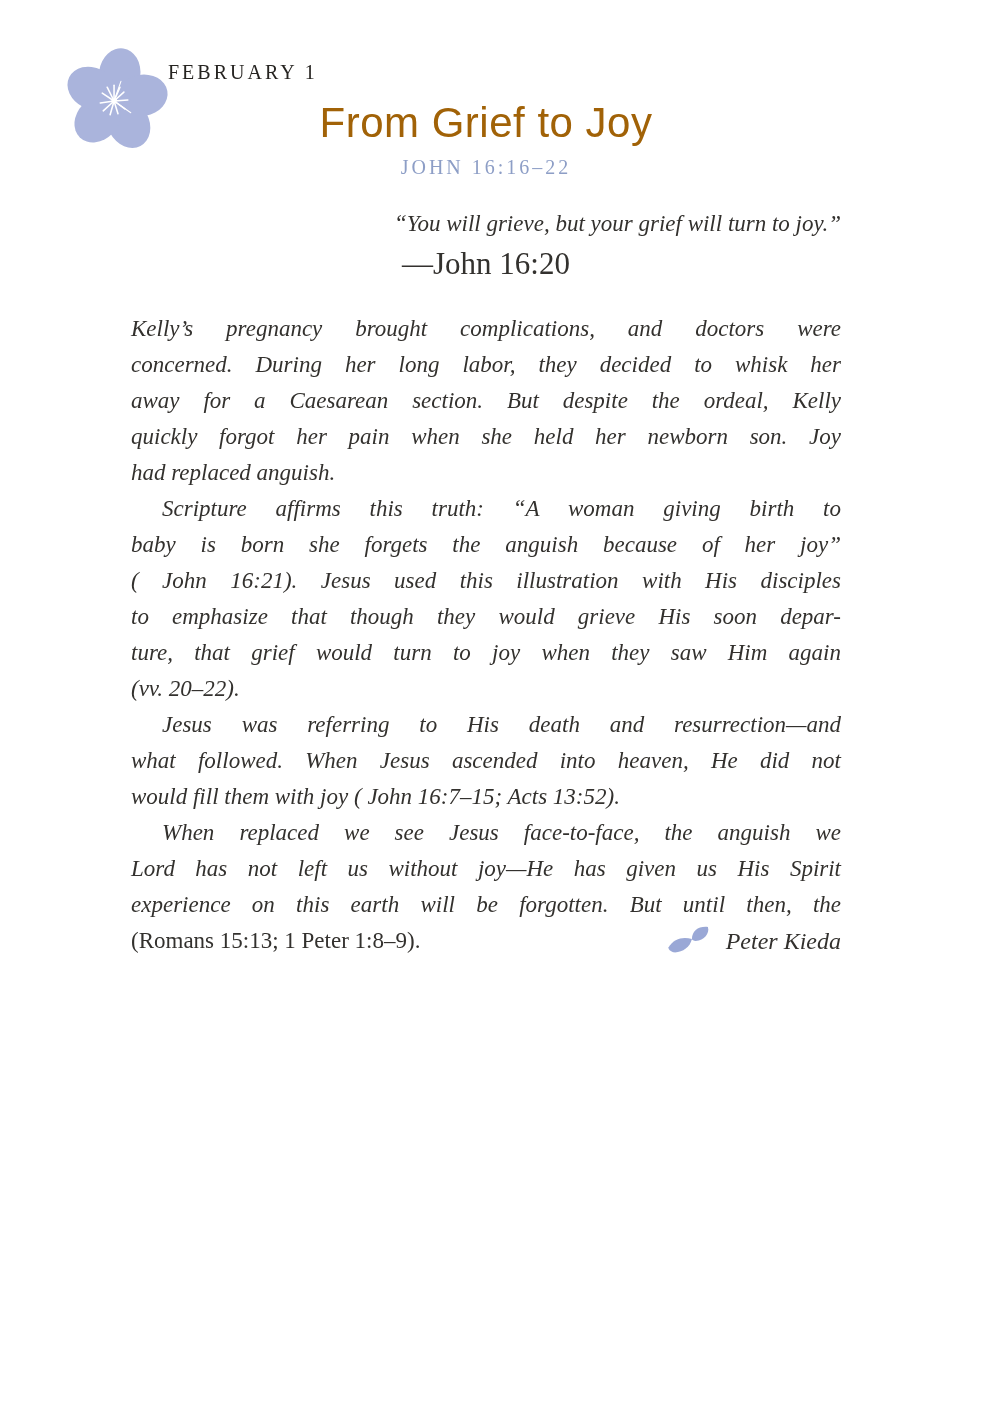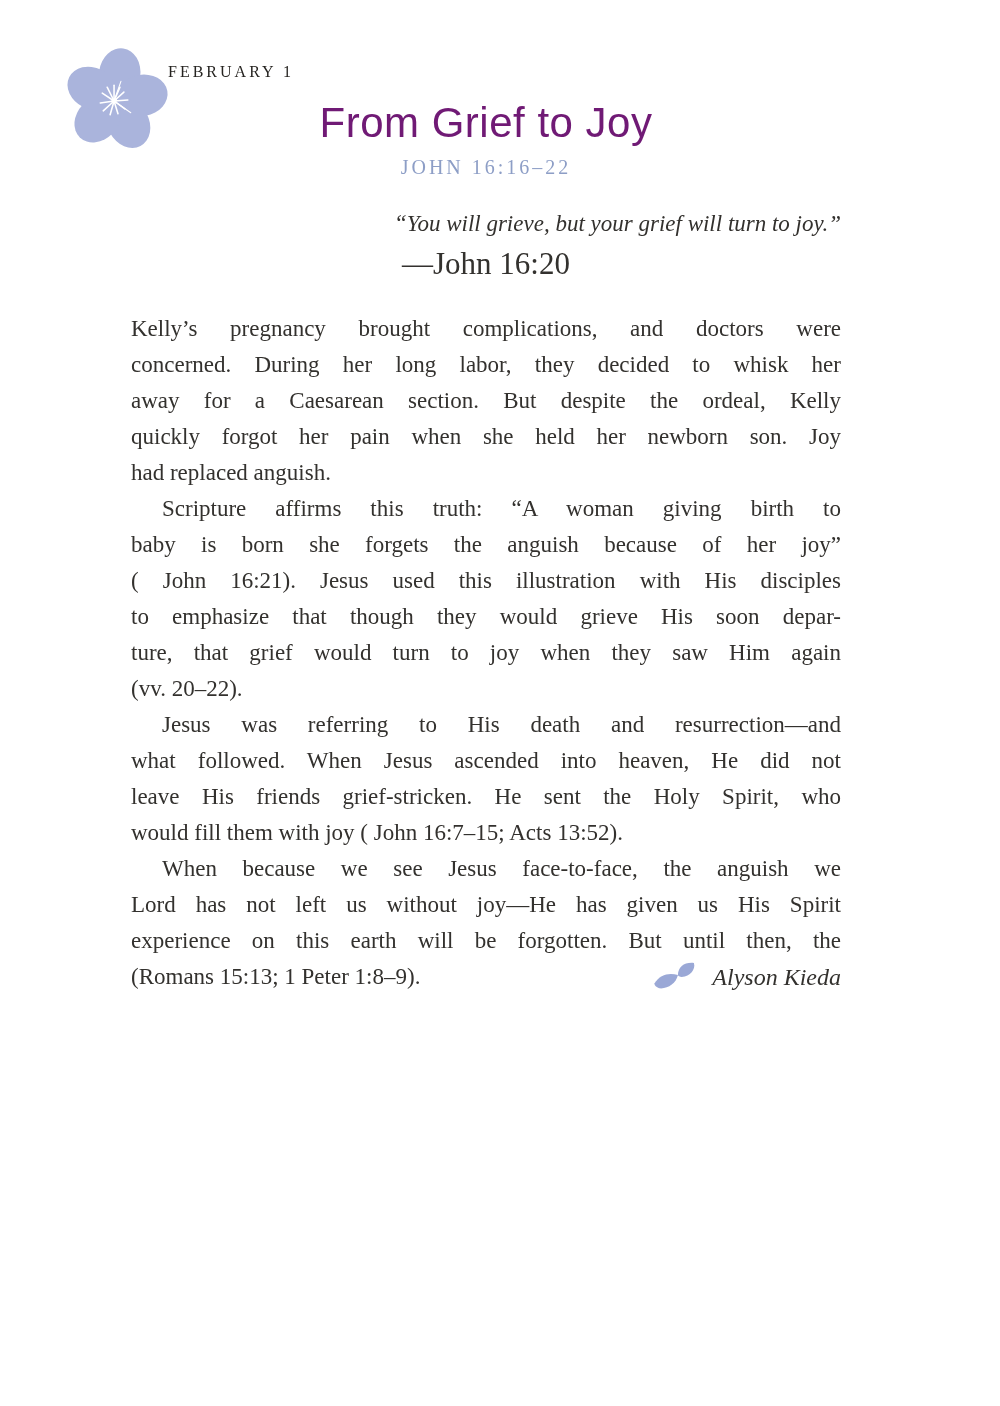--- a/index.html
+++ b/index.html
@@ -15,21 +15,21 @@
     background: #ffffff;
     overflow: hidden;
   }
   .flower {
     position: absolute; left: 58px; top: 40px;
     width: 118px; height: 120px;
   }
   .flower svg { width: 100%; height: 100%; display: block; }
   .date-label {
     position: absolute; left: 168px; top: 62px;
-    font-size: 16px; line-height: 20px;
+    font-size: 20px; line-height: 20px;
     letter-spacing: 3px;
     color: #262421;
   }
   .column {
     position: absolute; left: 131px; top: 0;
     width: 710px;
   }
   .page-title {
     margin-top: 101px;
     text-align: center;
@@ -59,20 +59,21 @@
   }
   .body-text {
     margin-top: 32px;
     font-size: 23px; line-height: 36px;
   }
   .line {
     height: 36px;
     text-align: justify;
     text-align-last: justify;
     white-space: nowrap;
+    font-style: italic;
   }
   .line.last { text-align-last: left; }
   .line.indent { text-indent: 31px; }
   .sig-line {
     height: 36px;
     display: flex;
     justify-content: space-between;
     align-items: center;
     font-family: Liberation Serif, serif;
   }
@@ -117,21 +118,21 @@
         <line x1="57" y1="61" x2="64" y2="41" stroke-width="1.1"></line>
         <line x1="57" y1="61" x2="74" y2="73" stroke-width="1.1"></line>
       </g>
       <circle cx="57" cy="61" r="2.6" fill="#ffffff"></circle>
     </svg>
   </div>
 
   <div class="date-label">FEBRUARY 1</div>
 
   <div class="column">
-    <div class="page-title" style="color: #701a75;">From Grief to Joy</div>
+    <div class="page-title" style="color: #a16207;">From Grief to Joy</div>
     <div class="scripture-ref" style="color: rgb(141, 158, 198);">JOHN 16:16–22</div>
     <div class="quote">“You will grieve, but your grief will turn to joy.”</div>
     <div class="attribution">—John 16:20</div>
 
     <div class="body-text">
       <div>
           <div>
             <div class="line">Kelly’s pregnancy brought complications, and doctors were</div>
             <div class="line">concerned. During her long labor, they decided to whisk her</div>
             <div class="line">away for a Caesarean section. But despite the ordeal, Kelly</div>
@@ -142,39 +143,38 @@
             <div class="line indent">Scripture affirms this truth: “A woman giving birth to</div>
             <div class="line">baby is born she forgets the anguish because of her joy”</div>
             <div class="line">( John 16:21). Jesus used this illustration with His disciples</div>
             <div class="line">to emphasize that though they would grieve His soon depar-</div>
             <div class="line">ture, that grief would turn to joy when they saw Him again</div>
             <div class="line last">(vv. 20–22).</div>
           </div>
           <div>
             <div class="line indent">Jesus was referring to His death and resurrection—and</div>
             <div class="line">what followed. When Jesus ascended into heaven, He did not</div>
-            <div class="line">leave His friends grief-stricken. He sent the Holy Spirit, who</div>
             <div class="line last">would fill them with joy ( John 16:7–15; Acts 13:52).</div>
           </div>
           <div>
-            <div class="line indent">When because we see Jesus face-to-face, the anguish we</div>
+            <div class="line indent">When replaced we see Jesus face-to-face, the anguish we</div>
             <div class="line">Lord has not left us without joy—He has given us His Spirit</div>
             <div class="line">experience on this earth will be forgotten. But until then, the</div>
           </div>
         </div>
       <div class="sig-line">
         <span class="sig-left">(Romans 15:13; 1 Peter 1:8–9).</span>
         <span class="sig-right">
           <span class="leaf" style="color: rgb(154, 168, 214);">
             <svg viewBox="0 0 52 34" xmlns="http://www.w3.org/2000/svg">
               <g fill="currentColor">
                 <path d="M2 24 C8 14, 18 12, 27 15 C25 24, 16 30, 7 29 C4 28, 2 26, 2 24 Z"></path>
                 <path d="M27 15 C27 6, 34 1, 44 2 C46 9, 40 16, 31 17 C29 17, 27 16, 27 15 Z"></path>
               </g>
             </svg>
           </span>
-          <span class="sig-author">Alyson Kieda</span>
+          <span class="sig-author">Peter Kieda</span>
         </span>
       </div>
     </div>
   </div>
 
 </div>
 
 </body></html>

